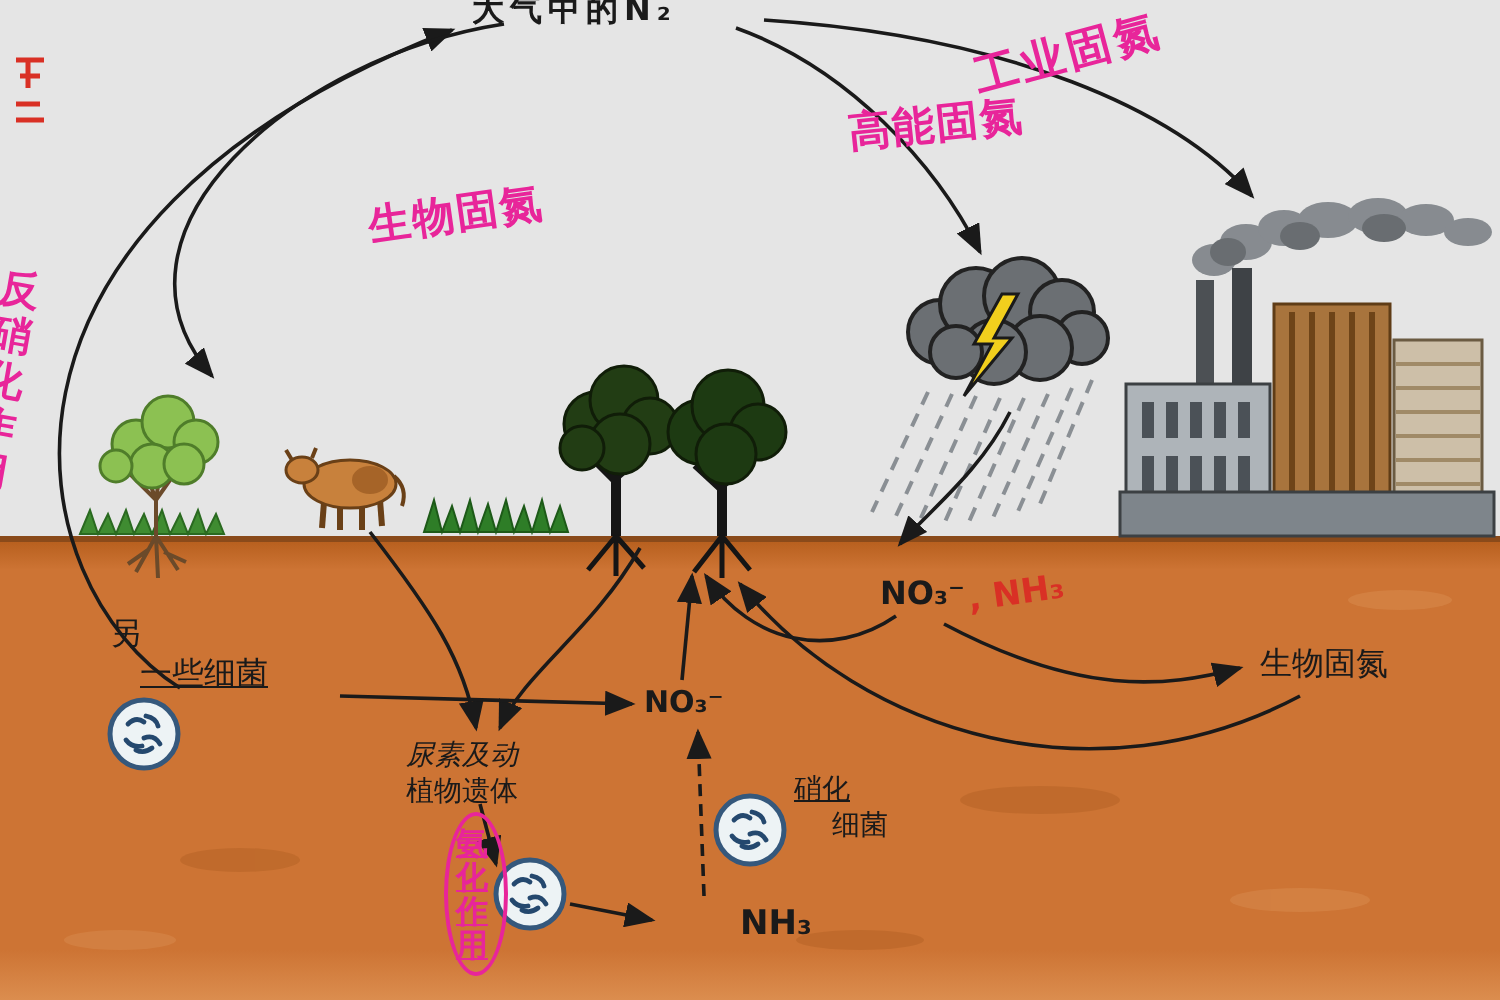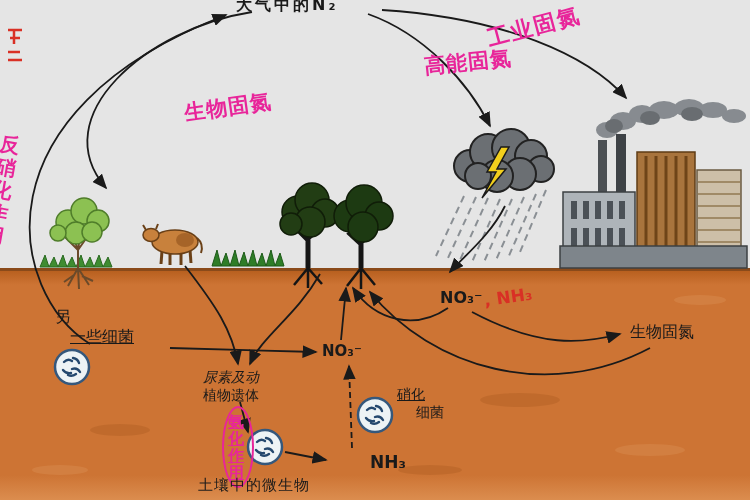--- a/index.html
+++ b/index.html
@@ -230,15 +230,14 @@
   <div class="lbl b" style="left:322px;top:342px;font-size:15px;">NO₃⁻</div>
 
   <div class="lbl" style="left:203px;top:369px;font-size:14px;font-style:italic;">尿素及动</div>
   <div class="lbl" style="left:203px;top:387px;font-size:14px;">植物遗体</div>
 
   <div class="lbl" style="left:397px;top:386px;font-size:14px;text-decoration:underline;">硝化</div>
   <div class="lbl" style="left:416px;top:404px;font-size:14px;">细菌</div>
 
   <div class="lbl b" style="left:334px;top:452px;font-size:17px;margin-left:36px;">NH₃</div>
 
-  <div class="lbl" style="left:198px;top:476px;font-size:15px;letter-spacing:1px;">土壤中的微生物</div>
 
 </div>
 
 </body></html>

